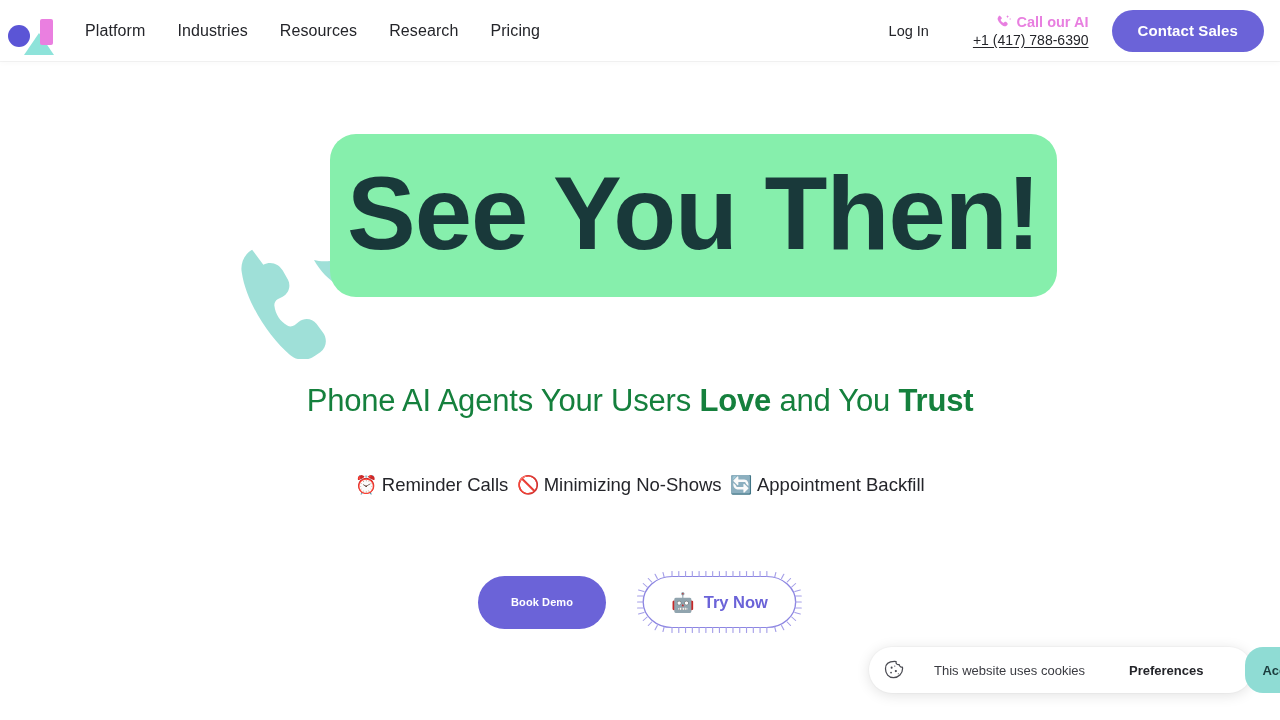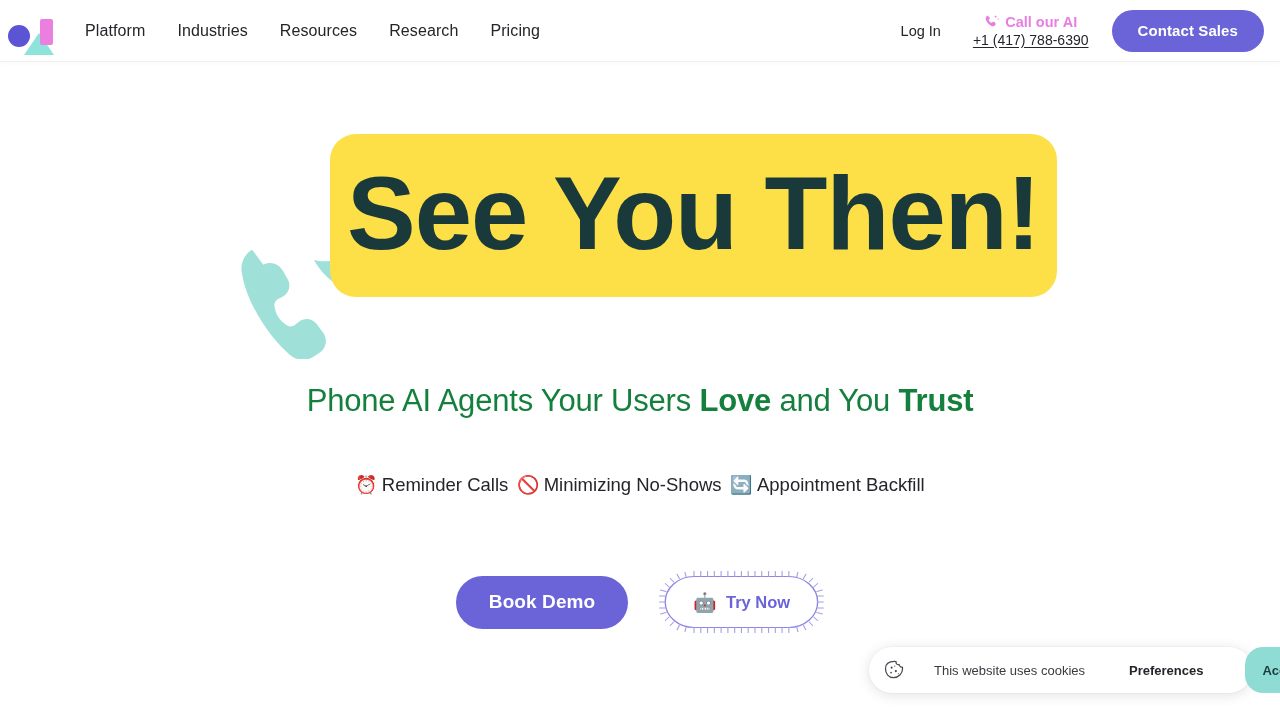--- a/index.html
+++ b/index.html
@@ -45,22 +45,22 @@
   }
 
   .header-right{
     margin-left:auto; display:flex; align-items:center; gap:0; padding-right:16px;
   }
   .login{
     font-size:14.5px; color:#24252a; text-decoration:none; margin-right:32px;
     white-space:nowrap;
   }
   .callai{
-    display:flex; flex-direction:column; align-items:center;
-    margin-right:23px; line-height:1;
+    display:flex; flex-direction:column; align-items:flex-end;
+    margin-right:23px; line-height:1;margin-left:12px;
   }
   .callai-top{
     display:flex; align-items:center; gap:5px;
     color:#e87fe0; font-weight:bold; font-size:14.5px; margin-bottom:3px;
   }
   .callai-icon{ width:16px; height:16px; display:block; }
   .callai-num{
     font-size:14px; color:#24252a; text-decoration:underline;
     text-underline-offset:2px; white-space:nowrap; font-weight:500;
   }
@@ -74,21 +74,21 @@
   
   .hero{
     position:absolute; top:61px; left:0; width:1280px; height:659px;
     display:block;
   }
   .bubble-wrap{
     position:absolute; left:222px; top:73px; width:835px; height:270px;
   }
   .bubble{
     position:absolute; left:108px; top:0; width:727px; height:163px;
-    background:#fde047; border-radius:26px;
+    background:#86efac; border-radius:26px;
     display:flex; align-items:center; justify-content:center;
   }
   .bubble-tail{
     position:absolute; left:88px; top:104px; width:64px; height:62px;
   }
   .bubble h1{
     font-size:103px; line-height:1; font-weight:bold;
     color:#19393a; letter-spacing:-1px; white-space:nowrap;
     margin-top:-4px;
   }
@@ -112,21 +112,21 @@
   .feat{ display:inline; }
   .feat + .feat{ margin-left:9px; }
   .feat .emo{ font-size:18px; margin-right:4px; }
 
   .cta-row{
     position:absolute; left:0; top:510px; width:1280px;
     display:flex; justify-content:center; align-items:center; gap:31px;
   }
   .book-demo{
     background:#6b63d8; color:#fff; border:none; border-radius:28px;
-    height:53px; padding:0 33px; font-size:19px; font-weight:bold;
+    height:53px; padding:0 33px; font-size:11px; font-weight:bold;
     cursor:pointer; letter-spacing:0.1px;
     display:flex; align-items:center; justify-content:center;
   }
   .try-now{
     position:relative; background:#ffffff; color:#6b63d8;
     border:none; border-radius:30px; height:62px; padding:0 34px;
     font-size:16.5px; font-weight:bold; cursor:pointer;
     display:flex; align-items:center; justify-content:center; gap:9px;
   }
   .try-now .fringe{

